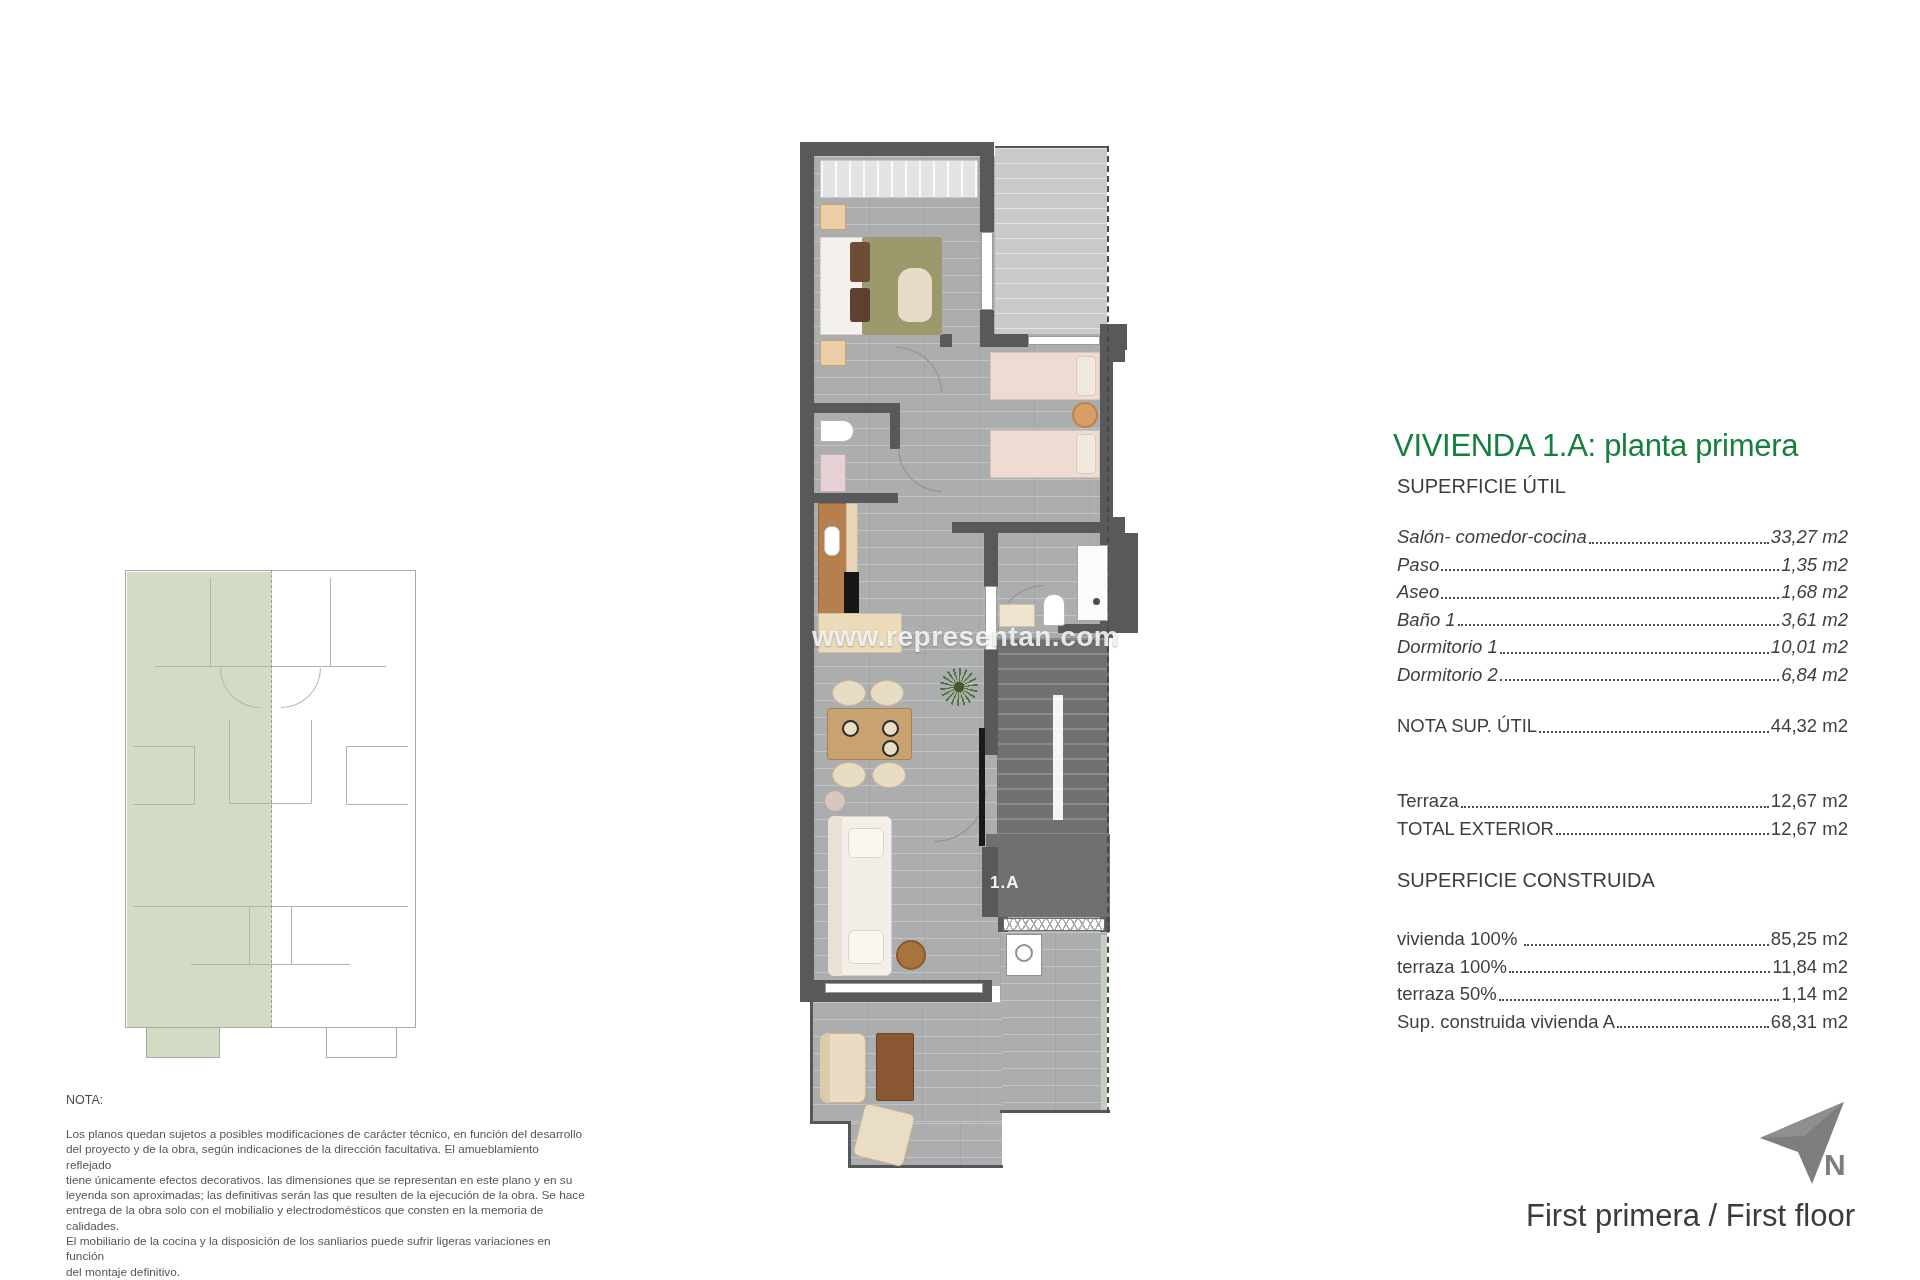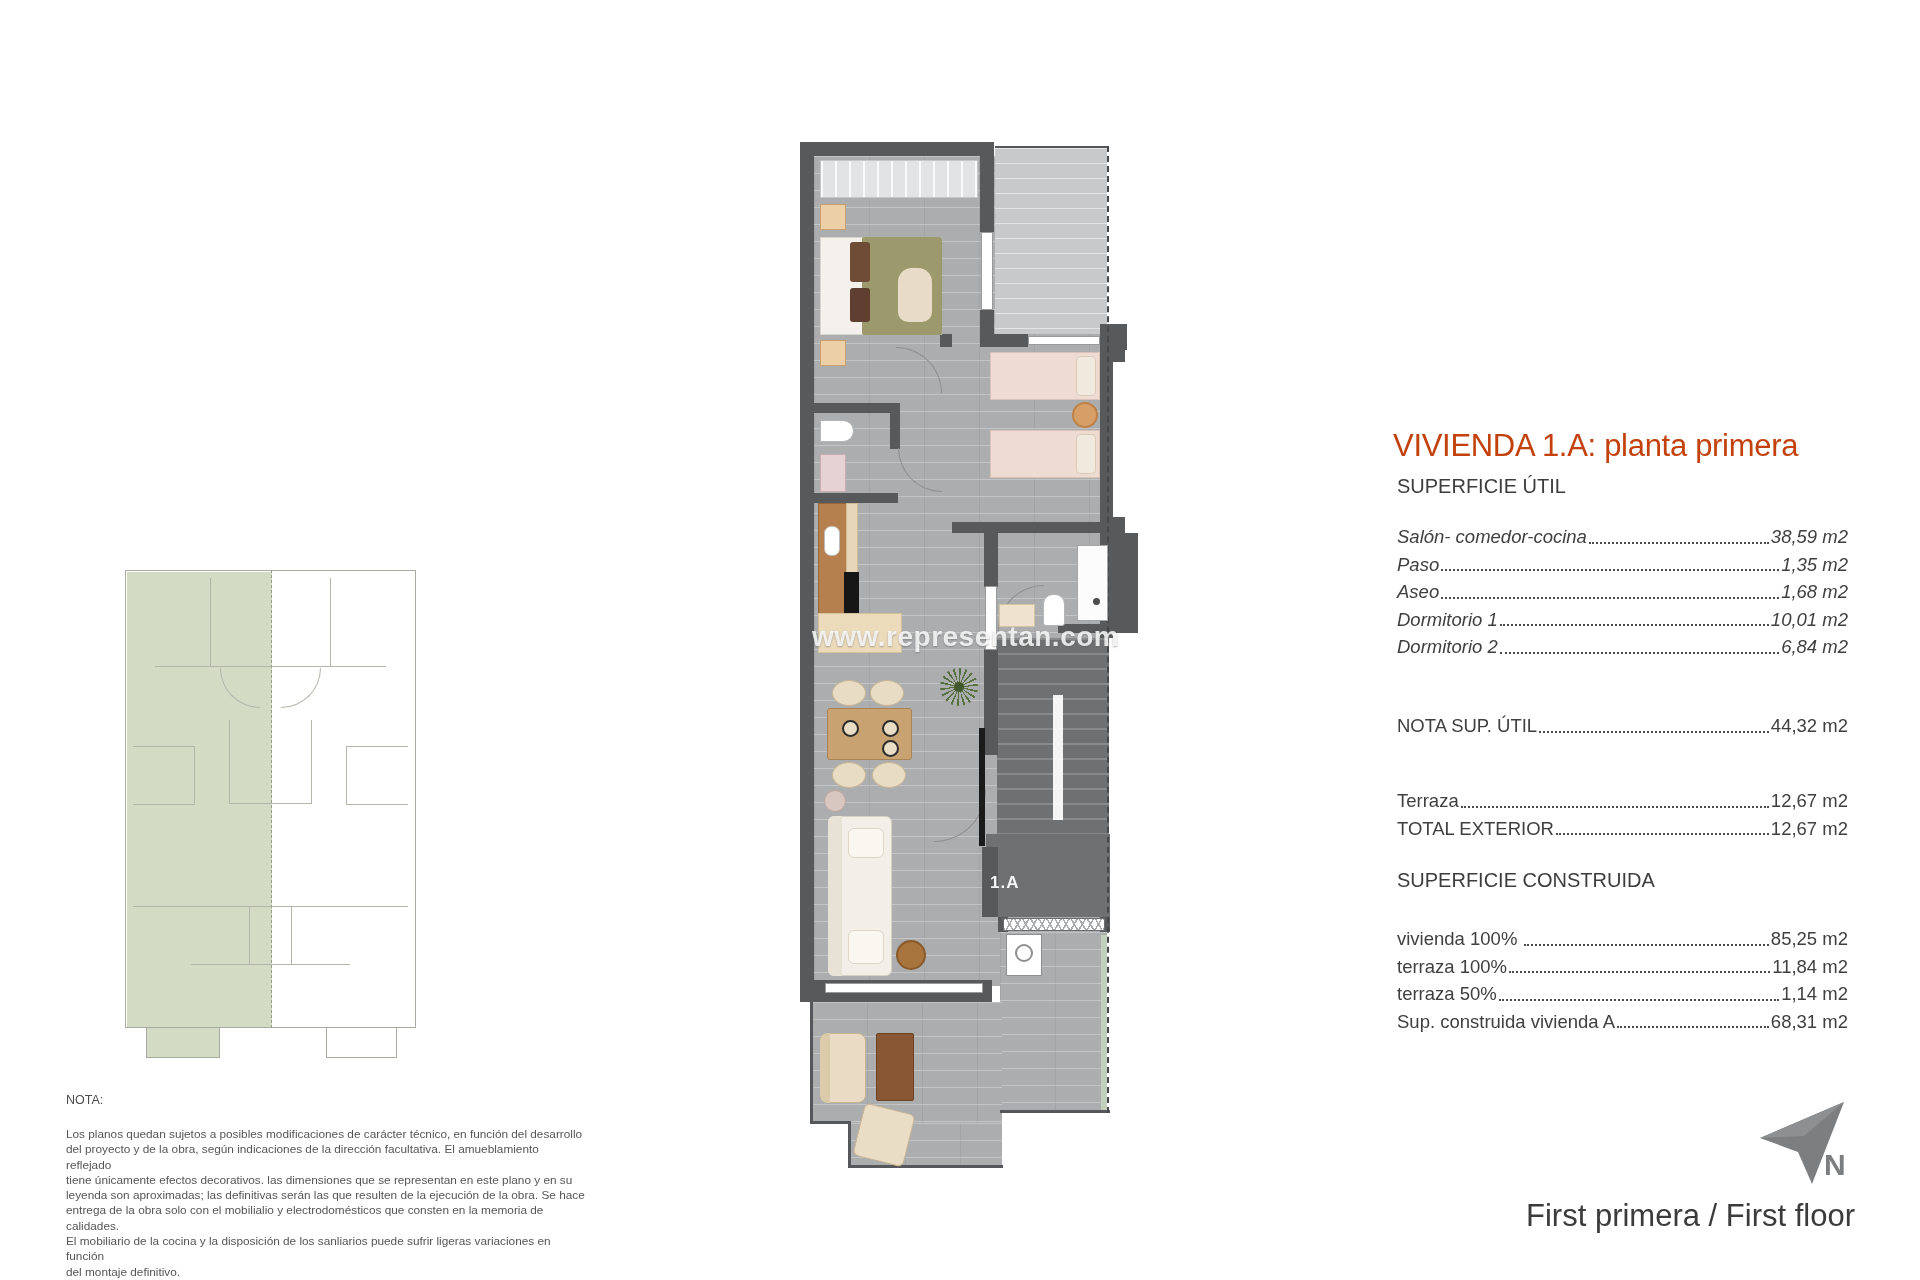--- a/index.html
+++ b/index.html
@@ -27,21 +27,21 @@
   .plate{position:absolute;border:2.5px solid #2c2c2c;border-radius:50%;background:#e9ddc5;}
   .plant{position:absolute;border-radius:50%;
     background:repeating-conic-gradient(#57703f 0 7deg,rgba(87,112,63,0) 7deg 20deg);}
   .plant:after{content:"";position:absolute;left:38%;top:38%;width:24%;height:24%;
     border-radius:50%;background:#44582f;}
   
   .kline{position:absolute;background:#b2b6aa;}
   .karc{position:absolute;border:1px solid #b2b6aa;box-sizing:border-box;}
   
   .panel{position:absolute;left:1393px;top:428px;width:458px;}
-  .panel h1{margin:0;font-size:31px;font-weight:400;color:#c2410c;white-space:nowrap;letter-spacing:-.3px;}
+  .panel h1{margin:0;font-size:31px;font-weight:400;color:#15803d;white-space:nowrap;letter-spacing:-.3px;}
   .sechead{position:absolute;left:4px;font-size:20px;font-weight:400;color:#3d3d3d;white-space:nowrap;}
   .rows{position:absolute;left:4px;width:451px;}
   .lrow{display:flex;align-items:flex-end;height:27.5px;font-size:18.5px;color:#3f3f3f;}
   .lbl,.val{white-space:pre;line-height:1.1;}
   .dots{flex:1;border-bottom:2.4px dotted #4b4b4b;margin:0 2px 4px 2px;}
   
   .nota{position:absolute;left:66px;top:1093px;width:520px;color:#4c4c4c;}
   .nota-h{font-size:12.5px;margin-bottom:20px;}
   .nota-b{font-size:11.8px;line-height:15.3px;white-space:pre-line;color:#555555;}
   
@@ -205,35 +205,40 @@
 <aside class="panel">
   <h1>VIVIENDA 1.A: planta primera</h1>
 
   <div class="sechead" style="top:47px;">SUPERFICIE ÚTIL</div>
 
   <div class="rows" style="top:92px;font-style:italic;">
 
       <div class="lrow">
         <span class="lbl">Salón- comedor-cocina</span>
         <span class="dots"></span>
-        <span class="val">38,59 m2</span>
+        <span class="val">33,27 m2</span>
       </div>
 
       <div class="lrow">
         <span class="lbl">Paso</span>
         <span class="dots"></span>
         <span class="val">1,35 m2</span>
       </div>
 
       <div class="lrow">
         <span class="lbl">Aseo</span>
         <span class="dots"></span>
         <span class="val">1,68 m2</span>
       </div>
 
+      <div class="lrow">
+        <span class="lbl">Baño 1</span>
+        <span class="dots"></span>
+        <span class="val">3,61 m2</span>
+      </div>
 
       <div class="lrow">
         <span class="lbl">Dormitorio 1</span>
         <span class="dots"></span>
         <span class="val">10,01 m2</span>
       </div>
 
       <div class="lrow">
         <span class="lbl">Dormitorio 2</span>
         <span class="dots"></span>

